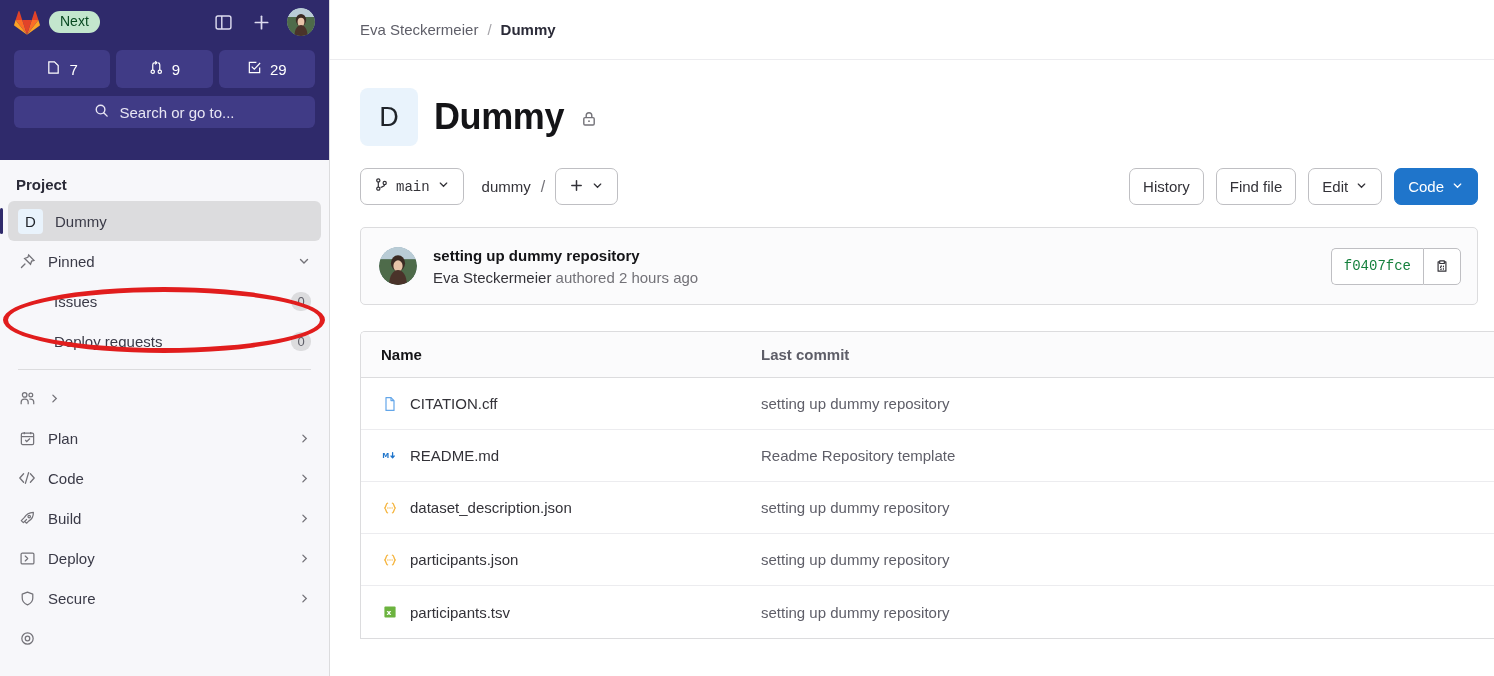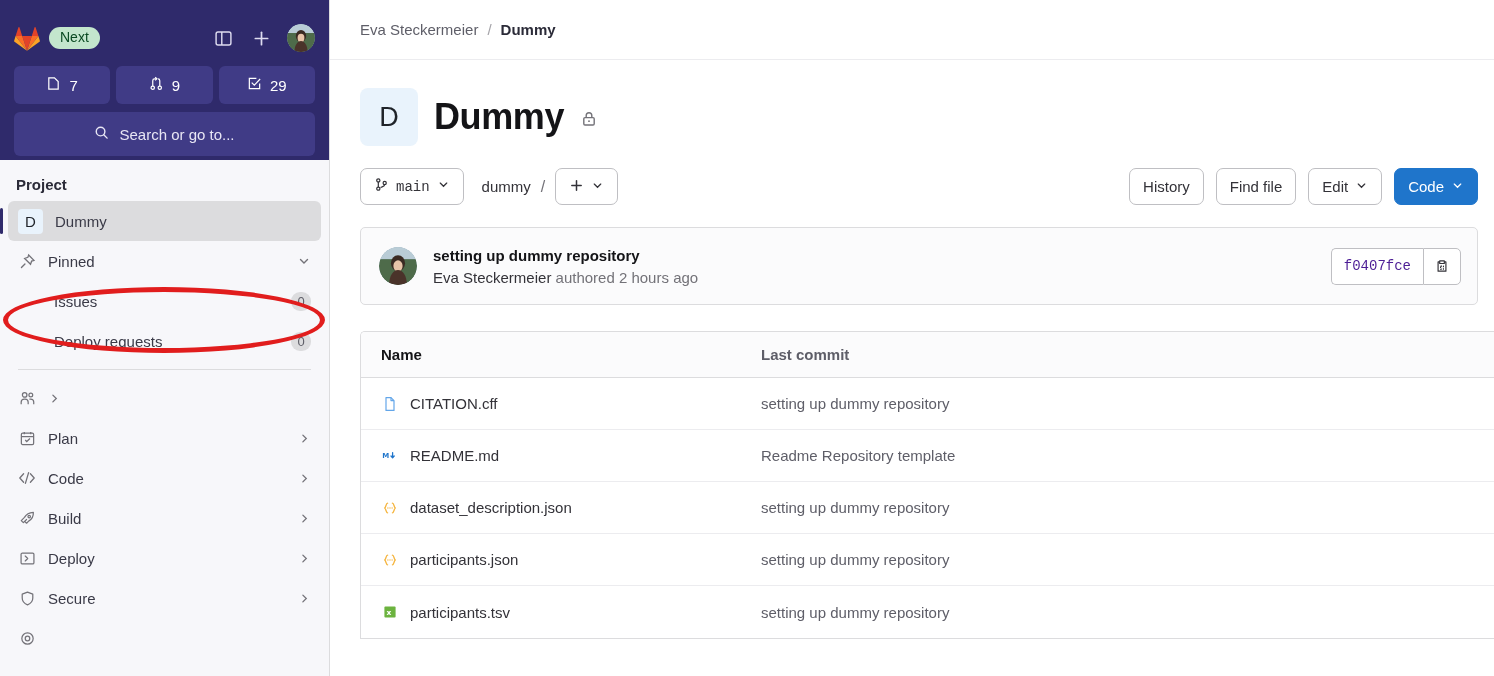--- a/index.html
+++ b/index.html
@@ -16,21 +16,21 @@
   .sidebar {
     width: 330px; height: 676px;
     background: #f7f7fa;
     border-right: 1px solid #dcdcde;
     display: flex; flex-direction: column;
     flex: 0 0 330px;
     position: relative;
   }
   .sb-top {
     background: #2f2a6b;
-    padding: 16px 14px 14px 14px;
+    padding: 0 14px 14px 14px;
     height: 160px;
     flex: 0 0 160px;
   }
   .sb-top-row {
     display: flex; align-items: center;
     height: 44px;
   }
   .logo-wrap { display: flex; align-items: center; gap: 9px; }
   .gl-logo { width: 26px; height: 25px; display:block; }
   .next-badge {
@@ -48,21 +48,21 @@
   .counters { display: flex; gap: 6px; margin-top: 6px; }
   .counter {
     flex: 1; height: 38px;
     background: #403b86;
     border-radius: 6px;
     display: flex; align-items: center; justify-content: center;
     gap: 8px; color: #fff; font-size: 15px;
     cursor: pointer;
   }
   .search-box {
-    margin-top: 8px; height: 44px;
+    margin-top: 8px; height: 32px;
     background: #403b86; border-radius: 6px;
     display: flex; align-items: center; justify-content: center;
     gap: 10px; color: #e8e6f4; font-size: 15px; cursor: pointer;
   }
 
   .sb-body { flex: 1; padding: 0 8px; overflow: hidden; background:#f7f7fa; }
   .sb-section-title {
     font-size: 15px; font-weight: 700; color: #2b2b38;
     padding: 16px 8px 8px 8px;
   }
@@ -161,21 +161,21 @@
   .commit-avatar { width: 38px; height: 38px; border-radius:50%; overflow:hidden; flex: 0 0 38px; }
   .commit-text { margin-left: 16px; min-width:0; }
   .commit-title { font-size: 15px; font-weight: 700; color: #141417; cursor: pointer; }
   .commit-meta { font-size: 15px; color: #737278; margin-top: 5px; }
   .commit-author { color: #333238; }
   .sha-group { margin-left: auto; display: flex; align-items: stretch; }
   .sha {
     border: 1px solid #bfbfc3; border-right: none;
     border-radius: 5px 0 0 5px; background: #fff;
     font-family: "Liberation Mono", monospace; font-size: 14px;
-    color: #4c1d95; padding: 0 12px;
+    color: #15803d; padding: 0 12px;
     display:flex; align-items:center; height: 37px; cursor: pointer;
   }
   .sha-copy {
     border: 1px solid #bfbfc3; border-radius: 0 5px 5px 0;
     background: #fff; width: 38px; height: 37px;
     display:flex; align-items:center; justify-content:center; cursor: pointer;
   }
 
   .file-table {
     margin: 26px 0 0 30px;

